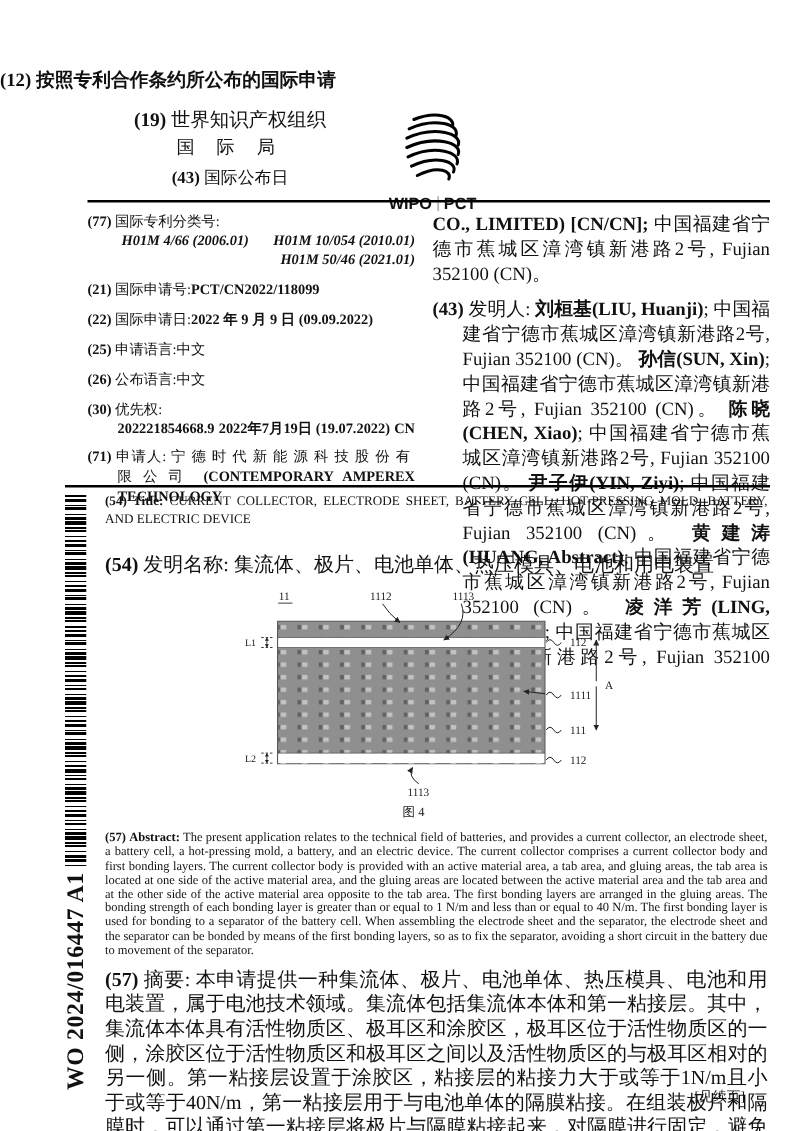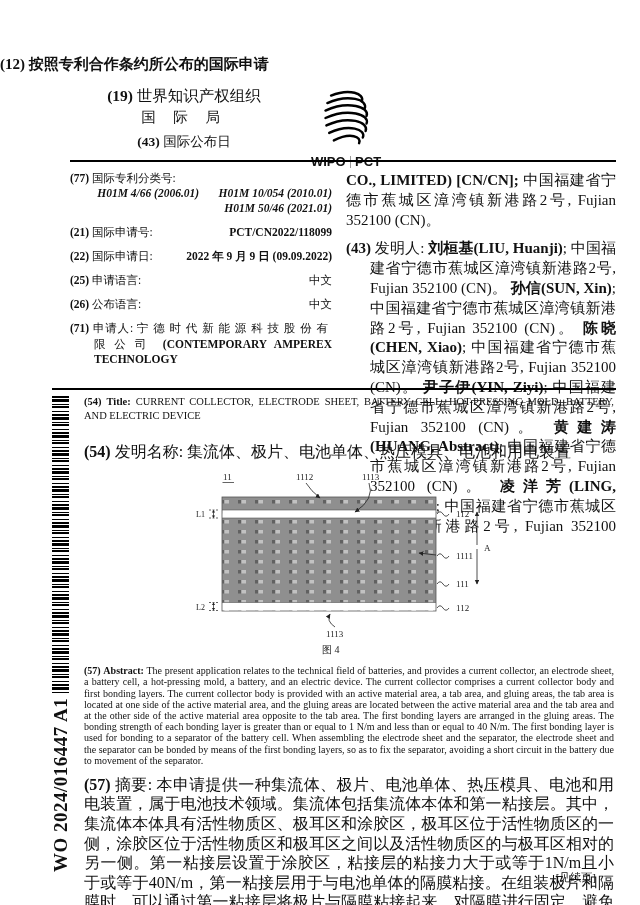--- a/index.html
+++ b/index.html
@@ -25,21 +25,21 @@
       background:repeating-linear-gradient(90deg,#000 0 2px,#fff 2px 3px,#000 3px 6px,#fff 6px 8px,#000 8px 9px,#fff 9px 10px,#000 10px 12px,#fff 12px 15px,#000 15px 16px,#fff 16px 18px);}
   .pub-num-label{font-size:13px;}
   .pub-num{font-size:17.5px;font-weight:bold;margin-top:5px;letter-spacing:.5px;}
   .rule1{top:160px;left:70px;width:546px;border-top:2.5px solid #000;}
 
   
   .biblio{top:171px;left:70px;width:546px;display:flex;gap:14px;font-size:11.5px;line-height:1.3;}
   .col-l{width:262px;}
   .col-r{width:270px;font-size:15px;line-height:1.32;text-align:justify;}
   .row{display:flex;margin-top:9px;}
-  .row .val{flex:1;text-align:right;}
+  .row .val{flex:1;text-align:left;}
   .ipc-codes{display:flex;padding-left:24px;justify-content:flex-end;}
   .ipc-codes .c1{width:51%;}
   .code{font-weight:bold;font-style:italic;}
   .prio-line{display:flex;justify-content:space-between;padding-left:24px;font-weight:bold;}
   .hang{padding-left:24px;text-indent:-24px;text-align:justify;}
   .applicant-zh{letter-spacing:4px;font-family:Liberation Mono, monospace;}
   .mt9{margin-top:9px;}
 
   
   .rule2{top:388px;left:52px;width:564px;border-top:2.5px solid #000;}
@@ -116,20 +116,29 @@
       <span class="val b">2022 年 9 月 9 日 (09.09.2022)</span>
     </div>
     <div class="row">
       <span><span class="b">(25)</span> <span>申请语言:</span></span>
       <span class="val">中文</span>
     </div>
     <div class="row">
       <span><span class="b">(26)</span> <span>公布语言:</span></span>
       <span class="val">中文</span>
     </div>
+    <div class="mt9">
+      <span class="b">(30)</span>
+      <span>优先权:</span>
+      <div class="prio-line">
+        <span>202221854668.9</span>
+        <span>2022年7月19日 (19.07.2022)</span>
+        <span>CN</span>
+      </div>
+    </div>
     <div class="hang mt9">
       <span class="b">(71)</span>
       <span>申请人:</span>
       <span class="applicant-zh">宁德时代新能源科技股份有限公司</span>
       <span class="b">(CONTEMPORARY AMPEREX TECHNOLOGY</span>
     </div>
   </div>
   <div class="col-r">
     <div>
       <span class="b">CO., LIMITED) [CN/CN];</span>

